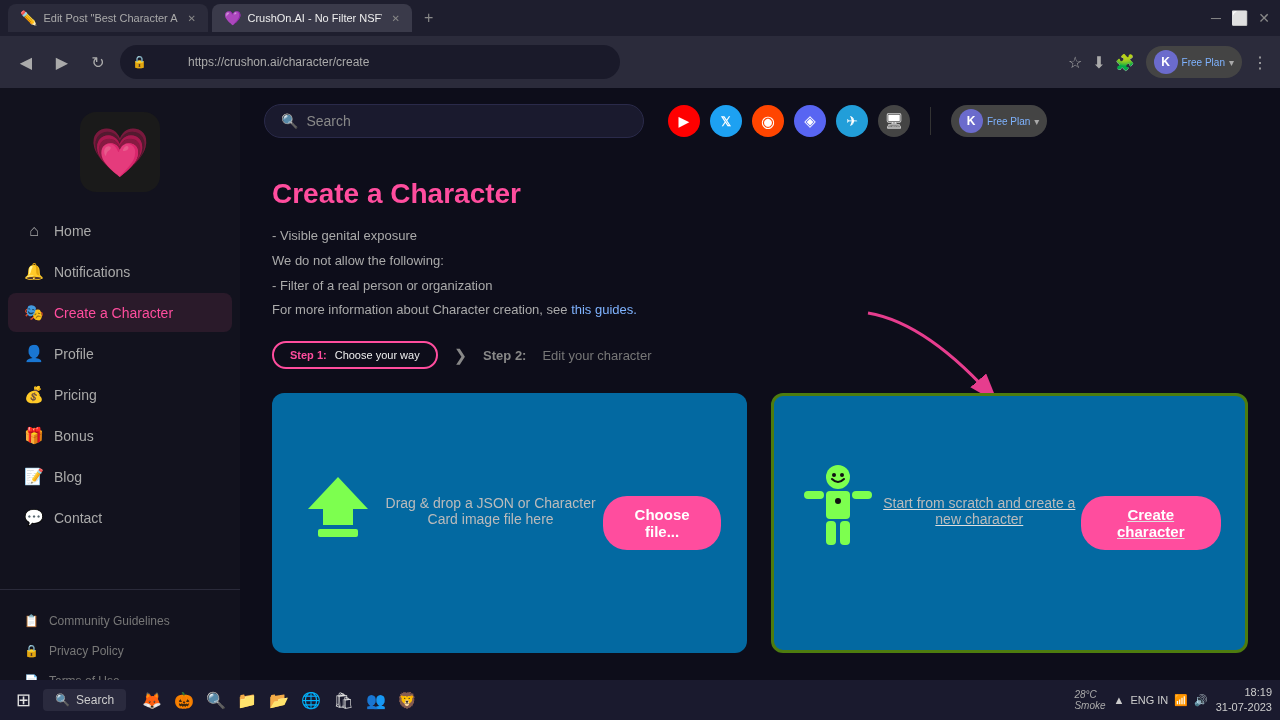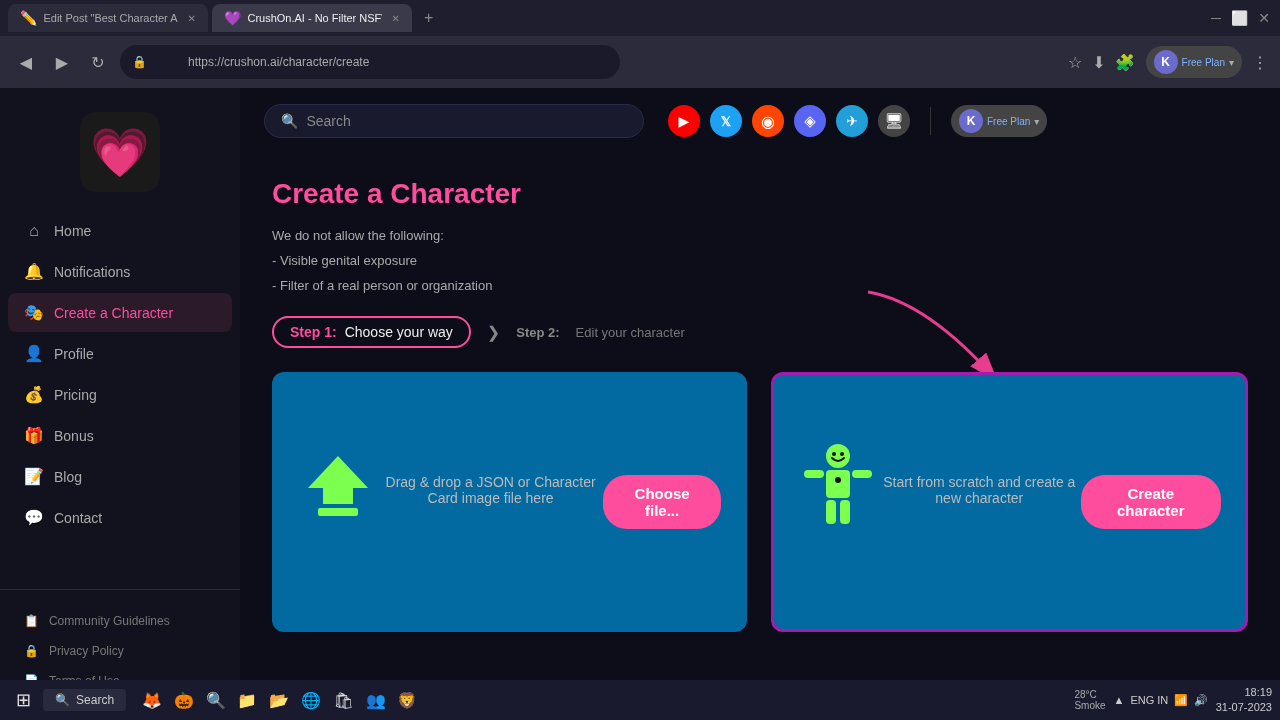--- a/index.html
+++ b/index.html
@@ -209,21 +209,21 @@
       gap: 16px;
       margin: 20px 0 24px;
     }
     .step-pill {
       display: flex;
       align-items: center;
       gap: 8px;
       border: 2px solid #ff4d9e;
       border-radius: 20px;
       padding: 6px 16px;
-      font-size: 14px;
+      font-size: 11px;
     }
     .step-label { color: #ff4d9e; font-weight: 600; }
     .step-text { color: #eee; }
     .step-arrow { color: #888; font-size: 16px; }
     .step-inactive {
       display: flex;
       align-items: center;
       gap: 8px;
       font-size: 13px;
     }
@@ -241,21 +241,22 @@
       border-radius: 12px;
       padding: 40px 24px;
       display: flex;
       align-items: center;
       justify-content: center;
       min-height: 260px;
       border: 2px solid transparent;
       position: relative;
     }
     .card.highlighted {
-      border: 3px solid #a21caf;
+      border: 3px solid #4d7c0f;
+      text-decoration: underline;
     }
     .card-icon { font-size: 64px; margin-bottom: 20px; line-height: 1; }
     .card-text {
       font-size: 14px;
       color: #bbb;
       text-align: center;
       margin-bottom: 24px;
     }
     .card-text .or { display: block; margin-top: 4px; }
     .card-btn {
@@ -299,21 +300,21 @@
       display: flex; align-items: center; gap: 6px;
       background: #2a2a3e; border-radius: 4px;
       padding: 4px 12px; cursor: pointer;
     }
     .taskbar-search span { font-size: 12px; color: #ccc; }
     .taskbar-icons { display: flex; gap: 4px; margin-left: 8px; }
     .taskbar-icon { font-size: 16px; padding: 4px; cursor: pointer; }
     .taskbar-right { margin-left: auto; display: flex; align-items: center; gap: 8px; font-size: 11px; color: #ccc; }
     .taskbar-time { text-align: right; line-height: 1.4; }
     .taskbar-sys { display: flex; align-items: center; gap: 6px; }
-    .weather { display: flex; flex-direction: column; font-size: 10px; color: #aaa; }
+    .weather { display: flex; flex-direction: column; font-size: 10px; color: #aaa; font-style: italic; }
   </style>
 </head>
 <body>
 
 <div class="browser-chrome">
 
   <div class="title-bar">
     <div class="tab">
       <span class="tab-favicon">✏️</span>
       <span style="font-size:11px; overflow:hidden; white-space:nowrap; max-width:140px;">Edit Post "Best Character AI NS...</span>
@@ -433,23 +434,26 @@
       <div class="user-btn">
         <div class="user-avatar">K</div>
         <span class="plan-badge">Free Plan</span>
         <span class="chevron">▾</span>
       </div>
     </div>
 
     <div class="page-body">
       <h1 class="page-title">Create a Character</h1>
 
+      <p class="rules-text">- Visible genital exposure</p>
       <p class="rules-text">We do not allow the following:</p>
-      <p class="rules-text">- Visible genital exposure</p>
       <p class="rules-text">- Filter of a real person or organization</p>
+      <p class="rules-text">
+        <span>For more information about Character creation, see </span><a class="guide-link">this guides.</a>
+      </p>
 
       <div class="steps-row">
         <div class="step-pill">
           <span class="step-label">Step 1:</span>
           <span class="step-text">Choose your way</span>
         </div>
         <span class="step-arrow">❯</span>
         <div class="step-inactive">
           <span class="step-label">Step 2:</span>
           <span class="step-text">Edit your character</span>

